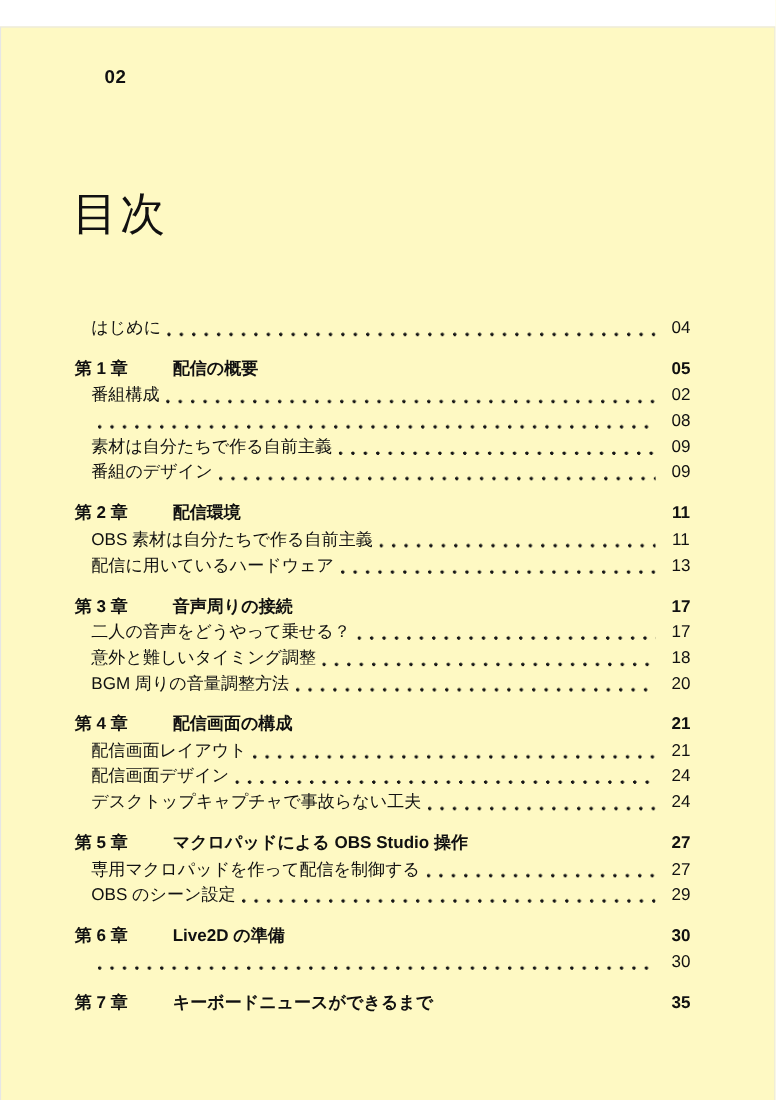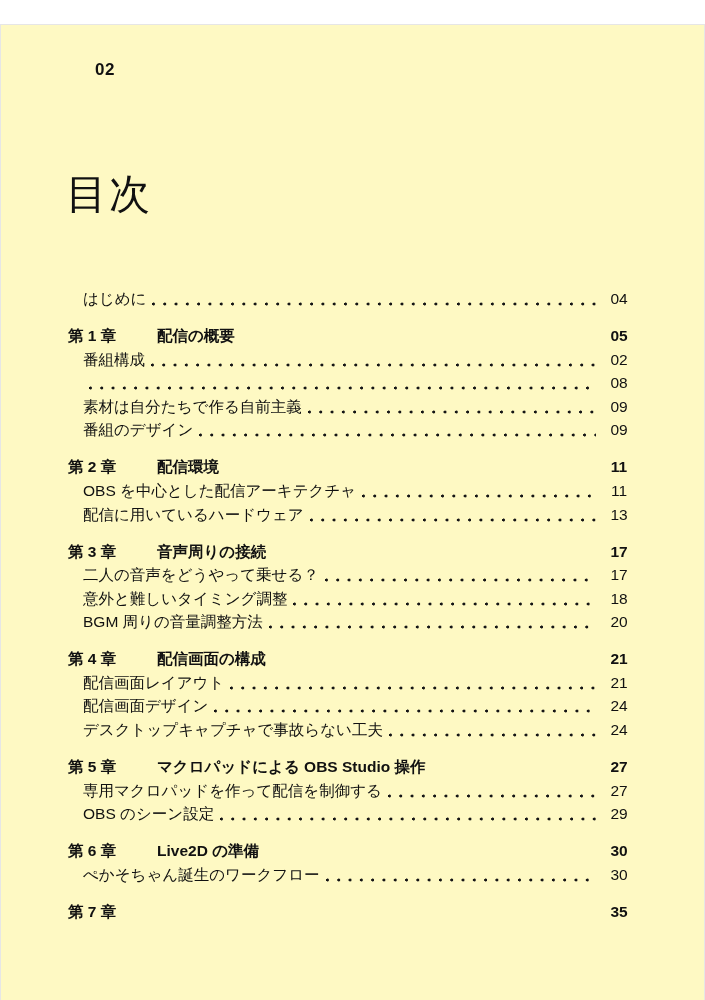--- a/index.html
+++ b/index.html
@@ -126,21 +126,21 @@
     <span class="pagenum">09</span>
   </div>
       <div class="row chapter">
     <span class="chapnum">第 2 章</span>
     <span class="label">配信環境</span>
     <span class="spacer"></span>
     <span class="pagenum">11</span>
   </div>
       <div class="row section">
 
-    <span class="label">OBS を中心とした配信アーキテクチャ</span>
+    <span class="label">OBS 素材は自分たちで作る自前主義</span>
     <span class="leader"></span>
     <span class="pagenum">11</span>
   </div>
       <div class="row section">
 
     <span class="label">配信に用いているハードウェア</span>
     <span class="leader"></span>
     <span class="pagenum">13</span>
   </div>
       <div class="row chapter">
@@ -210,23 +210,23 @@
     <span class="pagenum">29</span>
   </div>
       <div class="row chapter">
     <span class="chapnum">第 6 章</span>
     <span class="label">Live2D の準備</span>
     <span class="spacer"></span>
     <span class="pagenum">30</span>
   </div>
       <div class="row section">
 
-    <span class="label">ぺかそちゃん誕生のワークフロー</span>
     <span class="leader"></span>
     <span class="pagenum">30</span>
   </div>
       <div class="row chapter">
     <span class="chapnum">第 7 章</span>
+    <span class="label">キーボードニュースができるまで</span>
     <span class="spacer"></span>
     <span class="pagenum">35</span>
   </div>
     </div>
 </div>
 
 </body></html>

